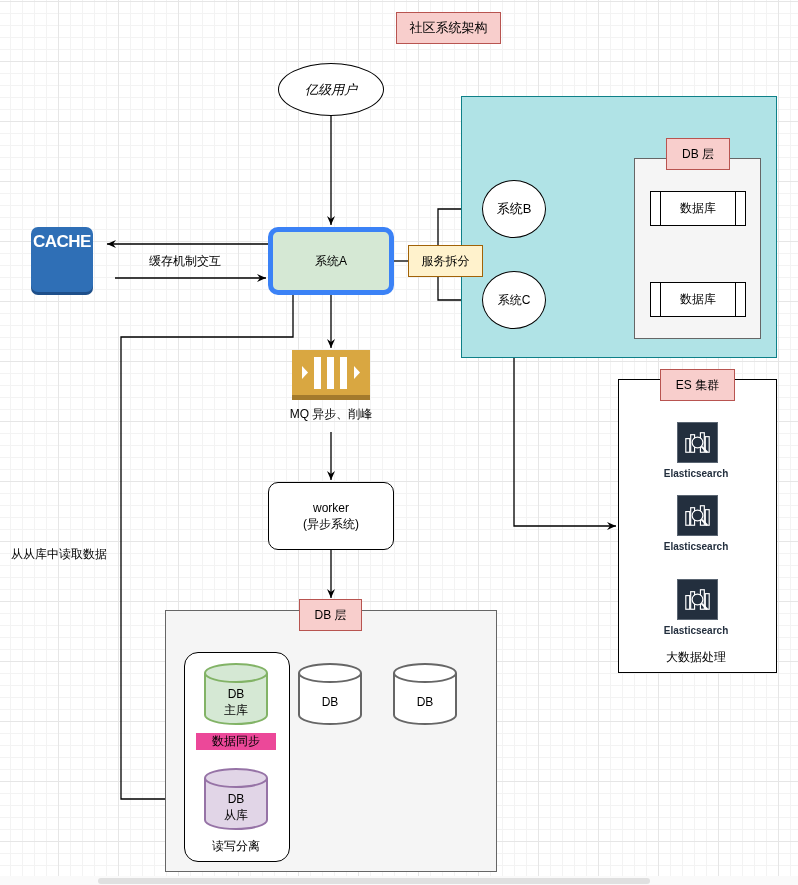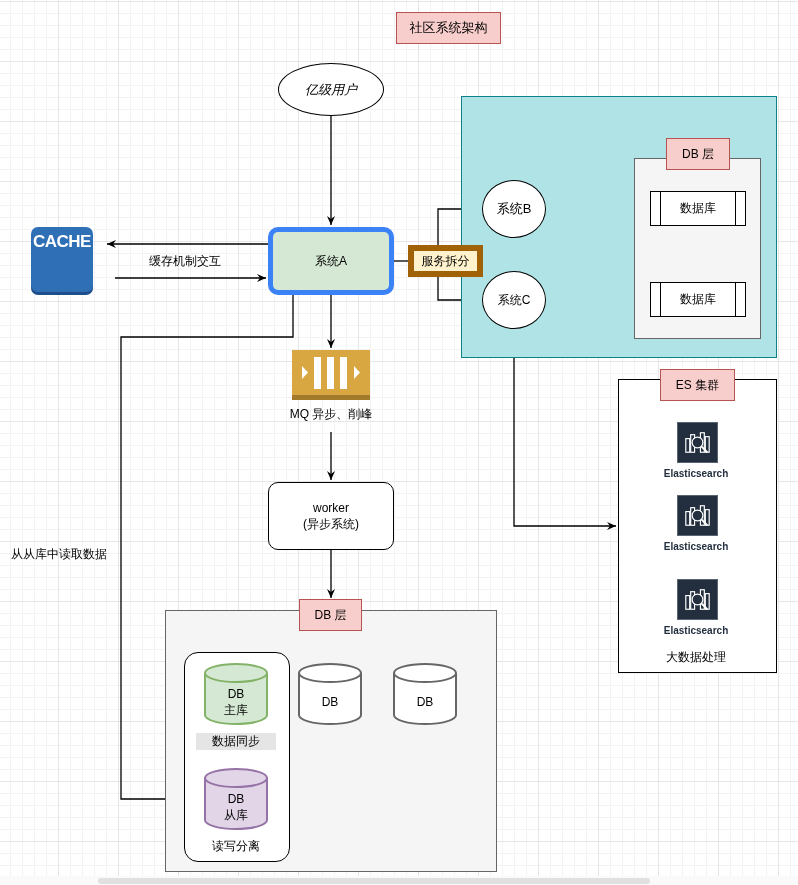--- a/index.html
+++ b/index.html
@@ -20,21 +20,21 @@
   .center { display: flex; align-items: center; justify-content: center; text-align: center; }
   .title-box { left: 352px; top: 12px; width: 105px; height: 32px; background: #f8cecc; border: 1px solid #b85450; font-size: 13px; margin-left: 44px; }
   .ellipse { border: 1px solid #000; background: #fff; border-radius: 50%; }
   .user { left: 278px; top: 63px; width: 106px; height: 53px; font-size: 13px; font-style: italic; }
   .sysA { left: 268px; top: 227px; width: 126px; height: 68px; background: #d5e8d4; border: 5px solid #3b82f6; border-radius: 10px; font-size: 12px; }
   .cache { left: 31px; top: 227px; width: 62px; height: 65px; background: #2f6fb6; border-radius: 7px; box-shadow: 0 3px 0 #1e4f8a; color: #fff; font-weight: bold; font-size: 17px; align-items: flex-start; padding-top: 5px; letter-spacing: -0.5px; }
   .label { font-size: 12px; white-space: nowrap; }
   .teal { left: 461px; top: 96px; width: 316px; height: 262px; background: #b0e3e6; border: 1px solid #0e8088; }
   .dbgroup-r { left: 634px; top: 158px; width: 127px; height: 181px; background: #f5f5f5; border: 1px solid #666; }
   .pink-tag { background: #f8cecc; border: 1px solid #b85450; font-size: 12px; }
-  .split { left: 408px; top: 245px; width: 75px; height: 32px; background: #fff2cc; border: 6px solid #a16207; font-size: 12px; }
+  .split { left: 408px; top: 245px; width: 75px; height: 32px; background: #fff2cc; border: 1px solid #a16207; font-size: 12px; }
   .sysB { left: 482px; top: 180px; width: 64px; height: 58px; font-size: 13px; }
   .sysC { left: 482px; top: 271px; width: 64px; height: 58px; font-size: 12px; }
   .proc { width: 96px; height: 35px; background: #fff; border: 1px solid #000; font-size: 12px; }
   .proc::before, .proc::after { content: ""; position: absolute; top: 0; bottom: 0; width: 1px; background: #000; }
   .proc::before { left: 9px; } .proc::after { right: 9px; }
   .mq { left: 292px; top: 350px; width: 78px; height: 50px; background: #d9a741; border-bottom: 5px solid #a37a2c; }
   .worker { left: 268px; top: 482px; width: 126px; height: 68px; background: #fff; border: 1px solid #000; border-radius: 10px; font-size: 12px; flex-direction: column; line-height: 16px; }
   .es { left: 618px; top: 379px; width: 159px; height: 294px; background: #fff; border: 1px solid #000; }
   .es-icon { width: 41px; height: 41px; background: #232f3e; border: 1px solid #5a6572; }
   .es-label { font-size: 10px; color: #232f3e; font-weight: bold; width: 120px; text-align: center; }
@@ -182,21 +182,21 @@
 <div class="abs" style="left:203px; top:662px; width:66px; height:64px;">
   <svg width="66" height="64" viewBox="0 0 66 64">
     <path d="M2,11 L2,53 A31,9 0 0 0 64,53 L64,11" fill="#d5e8d4" stroke="#82b366" stroke-width="2"></path>
     <ellipse cx="33" cy="11" rx="31" ry="9" fill="#d5e8d4" stroke="#82b366" stroke-width="2"></ellipse>
   </svg>
   <div class="abs cyl-text" style="left:0; top:24px;">
     <div>DB</div>
     <div>主库</div>
   </div>
 </div>
-<div class="abs label center" style="left:196px; top:733px; width:80px; background:#e5e5e5;">数据同步</div>
+<div class="abs label center" style="left:196px; top:733px; width:80px; background:#ec4899;">数据同步</div>
 
 <div class="abs" style="left:203px; top:767px; width:66px; height:64px;">
   <svg width="66" height="64" viewBox="0 0 66 64">
     <path d="M2,11 L2,53 A31,9 0 0 0 64,53 L64,11" fill="#e1d5e7" stroke="#9673a6" stroke-width="2"></path>
     <ellipse cx="33" cy="11" rx="31" ry="9" fill="#e1d5e7" stroke="#9673a6" stroke-width="2"></ellipse>
   </svg>
   <div class="abs cyl-text" style="left:0; top:24px;">
     <div>DB</div>
     <div>从库</div>
   </div>

